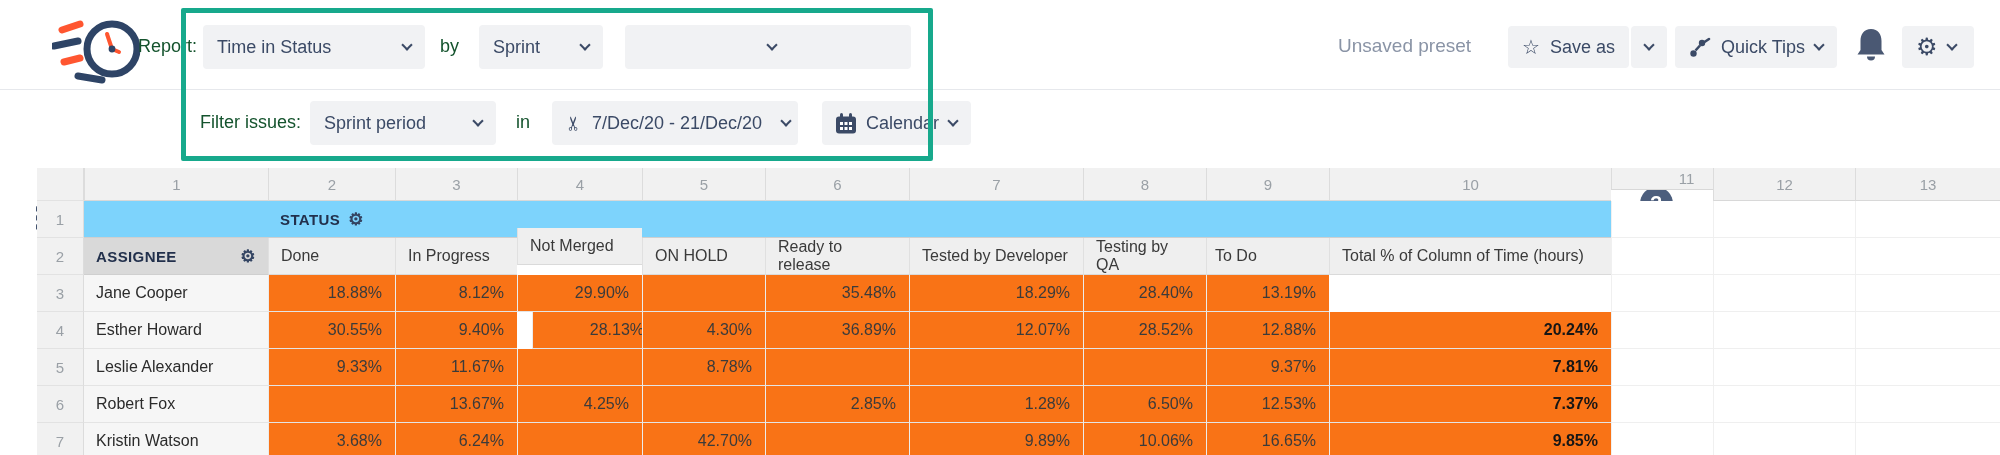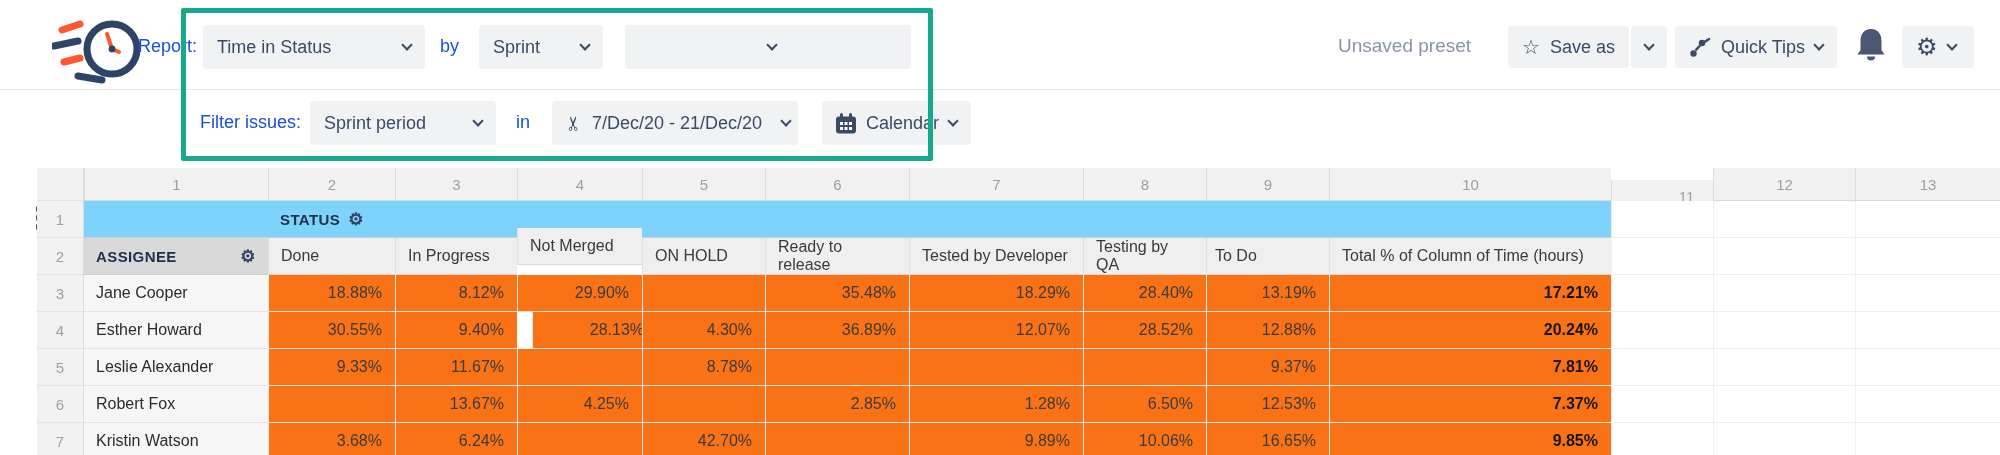--- a/index.html
+++ b/index.html
@@ -15,21 +15,21 @@
 
   #green-box { position:absolute; left:181px; top:8px; width:752px; height:153px;
                border:5px solid #17A98C; border-radius:2px; z-index:9; pointer-events:none; }
 
   .btn { position:absolute; display:flex; align-items:center; gap:10px;
          background:#F1F2F4; border-radius:4px; height:44px; padding:0 14px;
          color:#3B4A66; font-size:18px; cursor:pointer; white-space:nowrap; }
   .btn.sm { height:42px; }
   .chev { display:inline-block; width:8px; height:8px; border-right:2.4px solid #3B4A66;
           border-bottom:2.4px solid #3B4A66; transform:rotate(45deg); margin-top:-4px; flex:none; }
-  .lbl { font-size:18px; color:#1d4ed8; }
+  .lbl { font-size:18px; color:#14532d; }
   .grow { flex:1; }
 
   #report-label { left:138px; top:36px; }
   #preset-status { left:1338px; top:35px; font-size:19px; color:#8A94A6; }
 
   .toggle { position:absolute; top:108px; width:42px; height:40px; display:flex;
             align-items:center; justify-content:center; border-radius:6px; cursor:pointer; }
   .toggle.active { background:#344563; }
 
   .action { position:absolute; top:97px; width:96px; display:flex; flex-direction:column;
@@ -268,21 +268,21 @@
       </div>
       <div class="tc cnum" style="left: 1046px; top: 0px; width: 123px; height: 33px;">
         <span>8</span>
       </div>
       <div class="tc cnum" style="left: 1169px; top: 0px; width: 123px; height: 33px;">
         <span>9</span>
       </div>
       <div class="tc cnum" style="left: 1292px; top: 0px; width: 282px; height: 33px;">
         <span>10</span>
       </div>
-      <div class="tc cnum" style="left: 1574px; top: 12px; width: 102px; height: 33px; padding-left: 48px;">
+      <div class="tc cnum" style="left: 1574px; top: 0px; width: 102px; height: 22px; padding-left: 48px;">
         <span>11</span>
       </div>
       <div class="tc cnum" style="left: 1676px; top: 0px; width: 142px; height: 33px;">
         <span>12</span>
       </div>
       <div class="tc cnum" style="left: 1818px; top: 0px; width: 145px; height: 33px;">
         <span>13</span>
       </div>
       <div class="tc gut" style="left: 0px; top: 33px; width: 47px; height: 37px;">
         <span>1</span>
@@ -354,23 +354,20 @@
       </div>
       <div class="tc val" style="left: 872px; top: 107px; width: 174px; height: 37px;">
         <span>18.29%</span>
       </div>
       <div class="tc val" style="left: 1046px; top: 107px; width: 123px; height: 37px;">
         <span>28.40%</span>
       </div>
       <div class="tc val" style="left: 1169px; top: 107px; width: 123px; height: 37px;">
         <span>13.19%</span>
       </div>
-      <div class="tc val tot" style="left: 1292px; top: 107px; width: 282px; height: 37px;">
-        <span>17.21%</span>
-      </div>
       <div class="tc blank" style="left: 1574px; top: 107px; width: 102px; height: 37px;"></div>
       <div class="tc blank" style="left: 1676px; top: 107px; width: 142px; height: 37px;"></div>
       <div class="tc blank" style="left: 1818px; top: 107px; width: 145px; height: 37px;"></div>
       <div class="tc gut" style="left: 0px; top: 144px; width: 47px; height: 37px;">
         <span>4</span>
       </div>
       <div class="tc name" style="left: 47px; top: 144px; width: 184px; height: 37px;">
         <span>Esther Howard</span>
       </div>
       <div class="tc val" style="left: 231px; top: 144px; width: 127px; height: 37px;">

